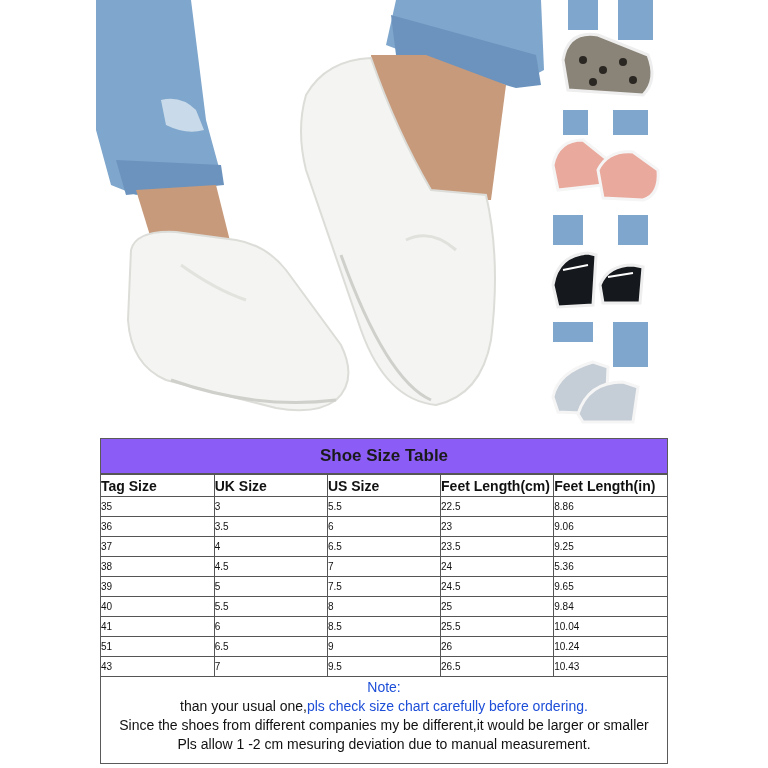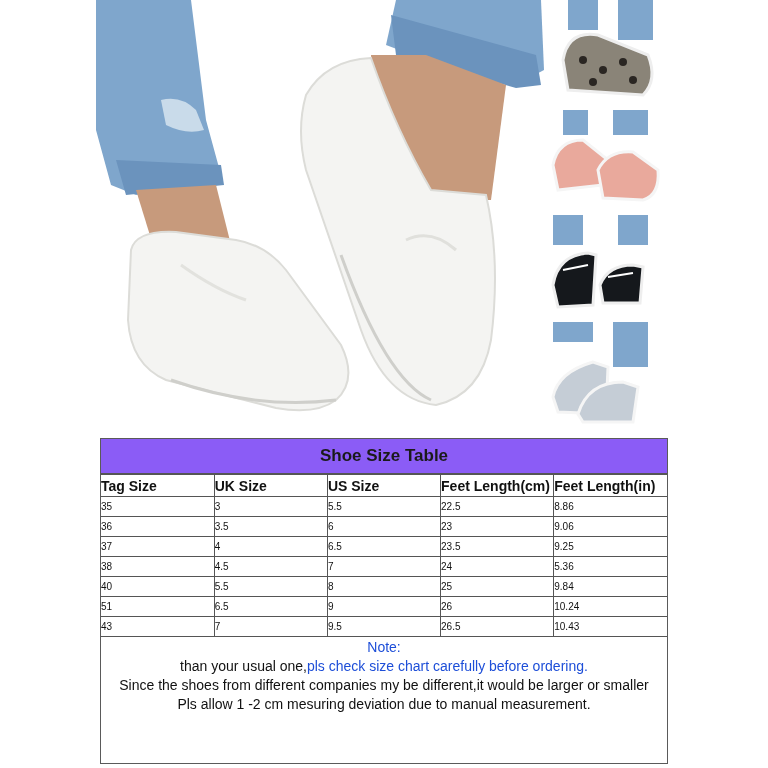--- a/index.html
+++ b/index.html
@@ -120,25 +120,39 @@
           <td>9.25</td>
         </tr>
         <tr>
           <td>38</td>
           <td>4.5</td>
           <td>7</td>
           <td>24</td>
           <td>5.36</td>
         </tr>
         <tr>
+          <td>39</td>
+          <td>5</td>
+          <td>7.5</td>
+          <td>24.5</td>
+          <td>9.65</td>
+        </tr>
+        <tr>
           <td>40</td>
           <td>5.5</td>
           <td>8</td>
           <td>25</td>
           <td>9.84</td>
+        </tr>
+        <tr>
+          <td>41</td>
+          <td>6</td>
+          <td>8.5</td>
+          <td>25.5</td>
+          <td>10.04</td>
         </tr>
         <tr>
           <td>51</td>
           <td>6.5</td>
           <td>9</td>
           <td>26</td>
           <td>10.24</td>
         </tr>
         <tr>
           <td>43</td>

